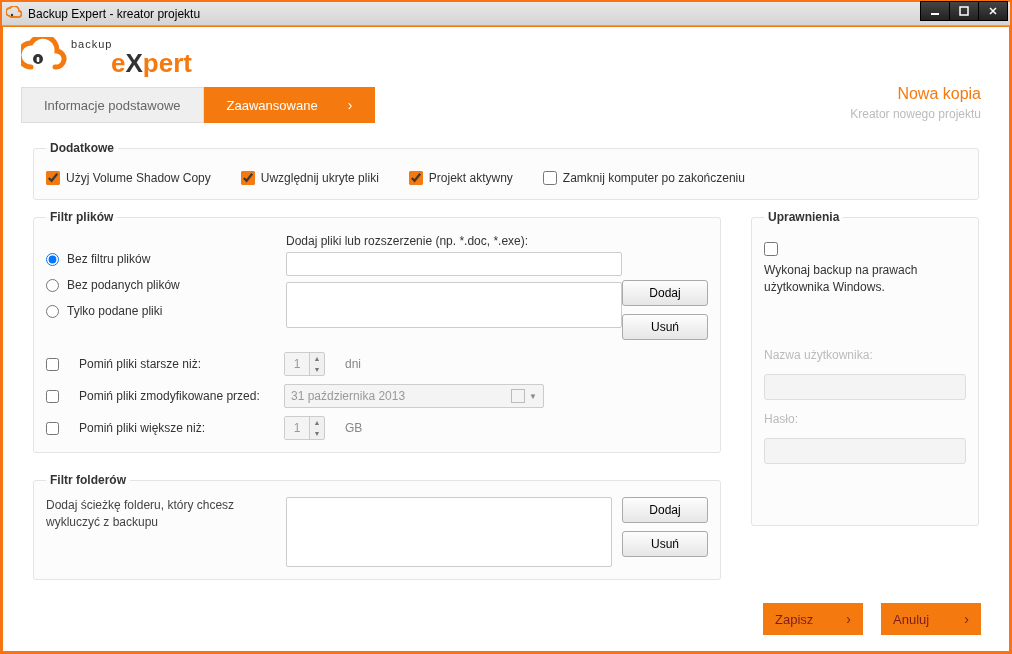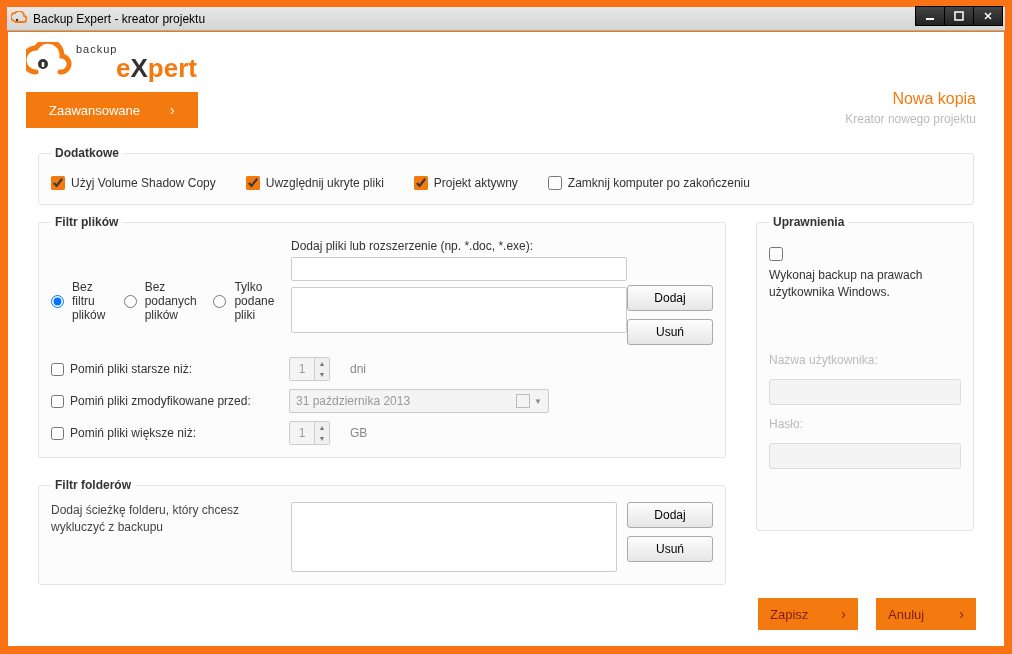--- a/index.html
+++ b/index.html
@@ -1,17 +1,17 @@
 <!DOCTYPE html>
 <html><head>
 <meta charset="utf-8">
 <style>
   * { box-sizing: border-box; margin: 0; padding: 0; font-family: Arial, sans-serif; }
   body { background: #5a6578; }
-  .window { width: 1012px; height: 654px; background: #fff; border: 7px solid #f97316; position: relative; }
+  .window { width: 1012px; height: 654px; background: #fff; border: 2px solid #f97316; position: relative; }
   .titlebar { height: 24px; background: linear-gradient(#e8e8e8,#d4d4d4); display: flex; align-items: center; padding: 0 4px; border-bottom: 1px solid #aaa; font-size: 12px; }
   .titlebar-icon { width: 16px; height: 16px; margin-right: 6px; display:inline-flex; align-items:center; justify-content:center; }
   .win-controls { position: absolute; right: 2px; top: -1px; display: flex; }
   .win-btn { width: 30px; height: 20px; background: linear-gradient(#444,#222); color:#fff; display:flex; align-items:center; justify-content:center; font-size:11px; border:1px solid #000; margin-left:-1px; cursor:pointer; }
   .win-btn svg { pointer-events:none; }
 
   .content { position:absolute; top:24px; left:0; right:0; bottom:0; border:1px solid #f47a0f; margin:0; background:#fff; overflow:hidden; }
 
   .logo-row { padding: 10px 18px 6px 18px; }
   .logo { display:inline-flex; align-items:center; gap:4px; }
@@ -32,35 +32,35 @@
 
   .row-checks { display:flex; gap:30px; align-items:center; padding:6px 0 2px 0; }
   .chk { display:flex; align-items:center; gap:6px; }
   .chk input { accent-color:#f47a0f; width:14px; height:14px; }
 
   .two-col { display:flex; gap:14px; align-items:flex-start; }
   .left-col { flex:0 0 688px; display:flex; flex-direction:column; gap:10px; }
   .right-col { flex:1;padding-left:16px; }
 
   .filter-body { display:flex; gap:10px; }
-  .radio-col { width:230px; display:flex; gap:12px; padding-top:18px; }
+  .radio-col { width:230px; display:flex; flex-direction:column; gap:12px; padding-top:18px; }
   .radio-row { display:flex; align-items:center; gap:8px; }
   .radio-row input { width:13px; height:13px; }
 
   .inputs-col { flex:1; display:flex; gap:0; }
   .inputs-main { flex:1; }
   .inputs-main label { display:block; margin-bottom:4px; }
   .text-input { width:100%; height:24px; border:1px solid #ccc; border-radius:2px; padding:0 4px; font-size:12px; }
   .list-box { width:100%; height:46px; border:1px solid #ccc; border-radius:2px; margin-top:6px; background:#fff; }
   .btn-col { width:86px; display:flex; flex-direction:column; gap:8px; padding-top:46px; }
   .std-btn { height:26px; border:1px solid #aaa; border-radius:3px; background:linear-gradient(#fdfdfd,#e6e6e6); font-size:12px; cursor:pointer; }
 
   .skip-rows { margin-top:12px; display:flex; flex-direction:column; gap:8px; }
   .skip-row { display:flex; align-items:center; gap:8px; }
-  .skip-row .lbl-col { width:230px; display:flex; align-items:center; gap:6px; }
+  .skip-row .lbl-col { width:230px; display:flex; align-items:center; gap:20px; }
   .num-spin { display:inline-flex; border:1px solid #ccc; border-radius:2px; overflow:hidden; background:#f4f4f4; }
   .num-spin input { width:24px; height:22px; border:none; text-align:center; font-size:12px; background:#f4f4f4; color:#999; }
   .num-spin .spins { display:flex; flex-direction:column; border-left:1px solid #ccc; }
   .num-spin .spins span { width:14px; height:11px; font-size:7px; text-align:center; line-height:11px; color:#777; cursor:pointer; background:#f0f0f0; }
   .unit { color:#888; margin-left:12px; }
   .date-box { width:260px; height:24px; border:1px solid #ccc; border-radius:2px; background:#f4f4f4; color:#999; padding:0 6px; display:flex; align-items:center; justify-content:space-between; font-size:12px; }
   .date-box .cal { width:14px; height:14px; border:1px solid #bbb; display:inline-block; }
 
   .folder-body { display:flex; gap:10px; align-items:flex-start; }
   .folder-body .desc { width:230px; color:#444; line-height:1.4; }
@@ -117,20 +117,23 @@
         <span style="display:inline-flex;flex-direction:column;line-height:1;">
           <span style="font-size:11px;color:#333;letter-spacing:1px;">backup</span>
           <span style="font-size:26px;font-weight:bold;margin-left:40px;">
             <span style="color:#f47a0f;">e</span><span style="color:#333;">X</span><span style="color:#f47a0f;">pert</span>
           </span>
         </span>
       </span>
     </div>
 
     <div class="tabbar">
+      <div class="tab tab-inactive">
+        <span>Informacje podstawowe</span>
+      </div>
       <div class="tab tab-active">
         <span>Zaawansowane</span>
         <span class="chev">›</span>
       </div>
       <div class="header-right">
         <div class="new">Nowa kopia</div>
         <div class="sub">Kreator nowego projektu</div>
       </div>
     </div>
 

